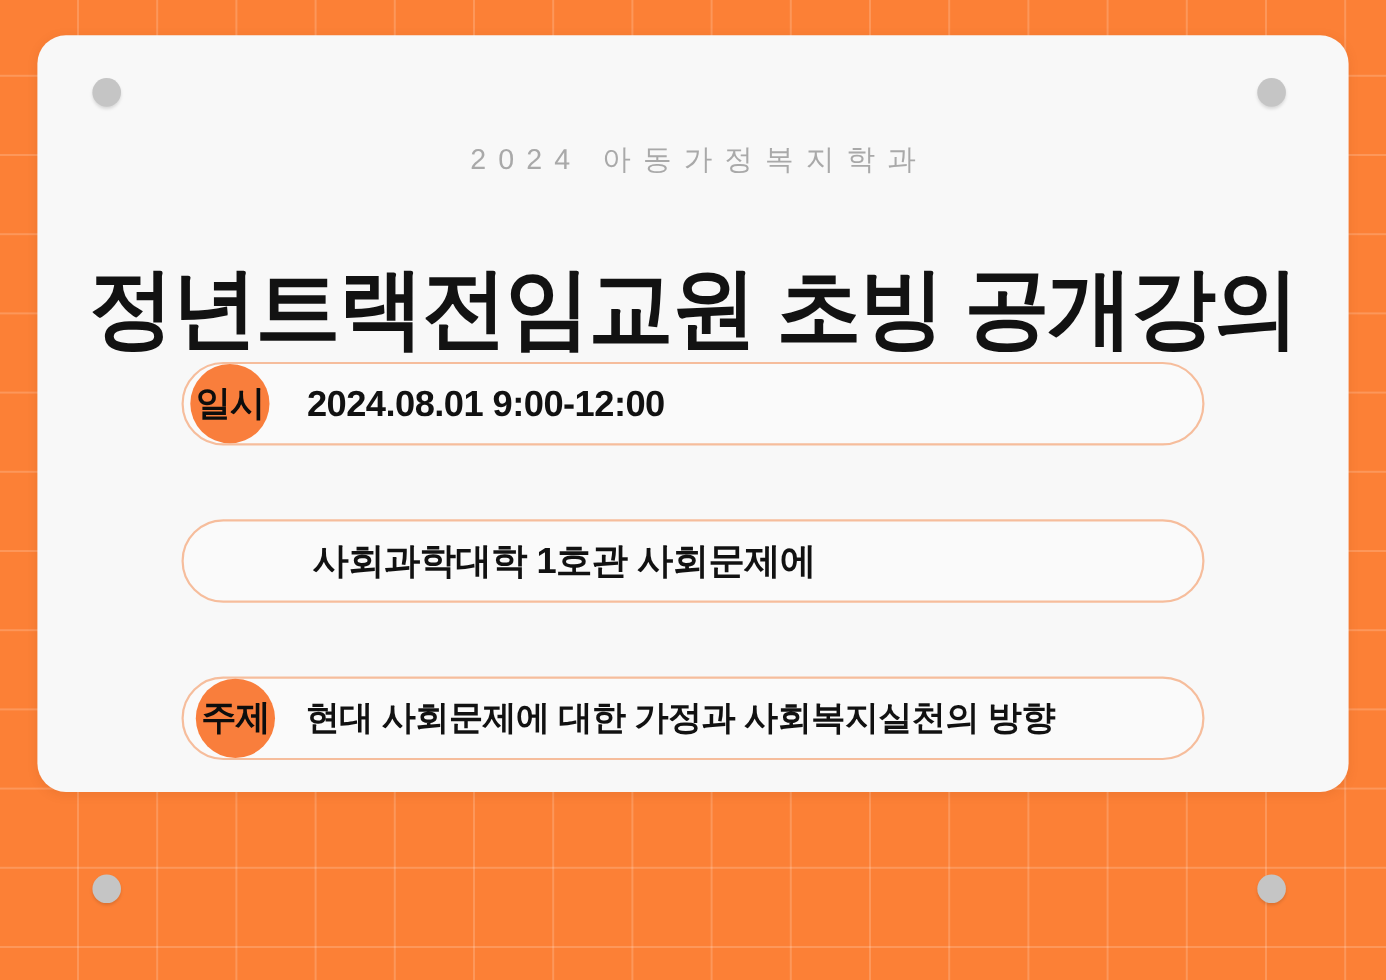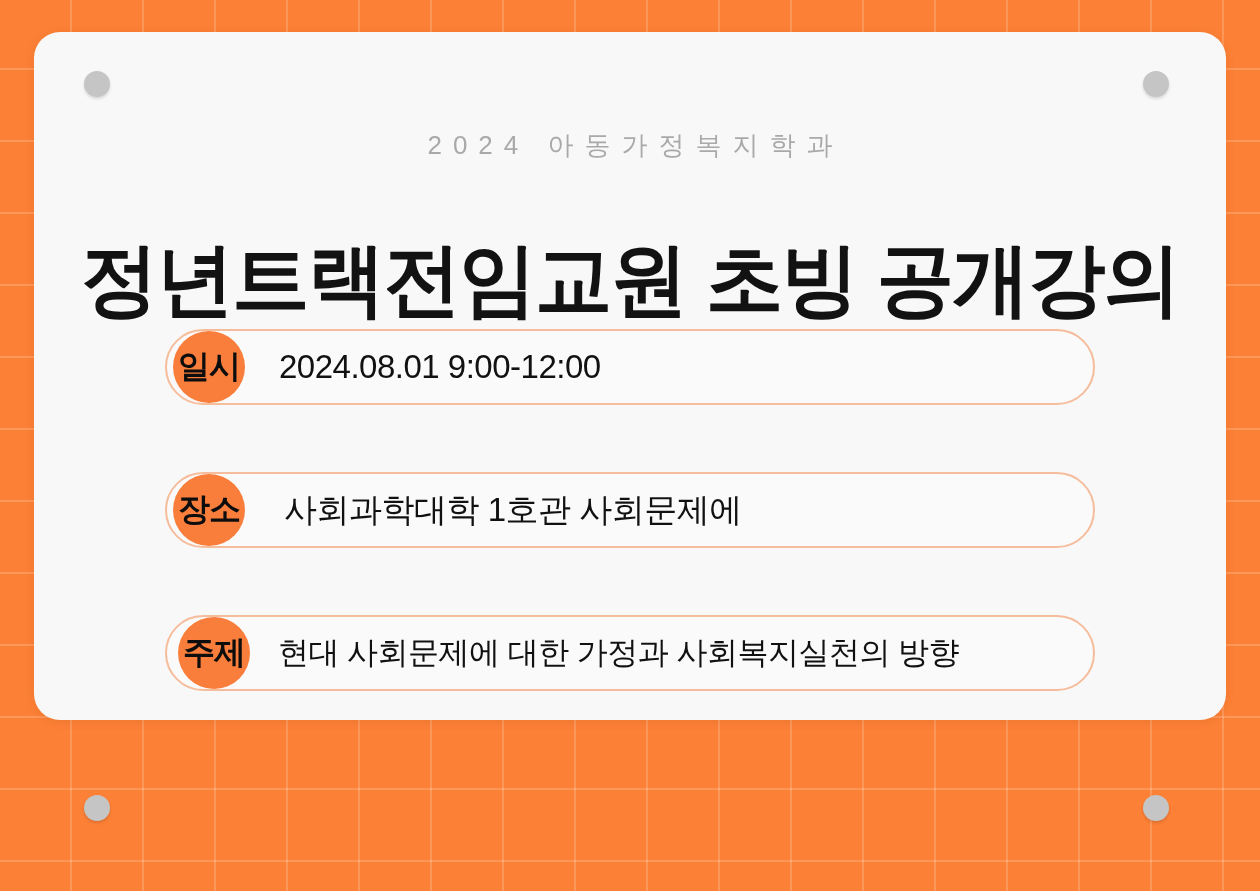--- a/index.html
+++ b/index.html
@@ -129,21 +129,21 @@
   }
   .row.r3 .row-badge { left: 144px; font-family: Liberation Mono, monospace; }
 
   .row-value {
     position: absolute;
     top: 0;
     height: 76px;
     display: flex;
     align-items: center;
     font-size: 33px;
-    font-weight: 400;
+    font-weight: 700;
     letter-spacing: -0.5px;
     color: #111111;
     white-space: nowrap;
   }
   .row.r1 .row-value { left: 245px; }
   .row.r2 .row-value { left: 250px; }
   .row.r3 .row-value { left: 244px; font-size: 31px; }
 </style>
 </head>
 <body>
@@ -164,21 +164,20 @@
     <div id="rows">
 
       <div class="row r1">
         <div class="row-pill"></div>
         <div class="row-badge">일시</div>
         <div class="row-value">2024.08.01 9:00-12:00</div>
       </div>
 
       <div class="row r2">
         <div class="row-pill"></div>
-        <div class="row-badge">장소</div>
         <div class="row-value">사회과학대학 1호관 사회문제에</div>
       </div>
 
       <div class="row r3">
         <div class="row-pill"></div>
         <div class="row-badge">주제</div>
         <div class="row-value">현대 사회문제에 대한 가정과 사회복지실천의 방향</div>
       </div>
 
     </div>

